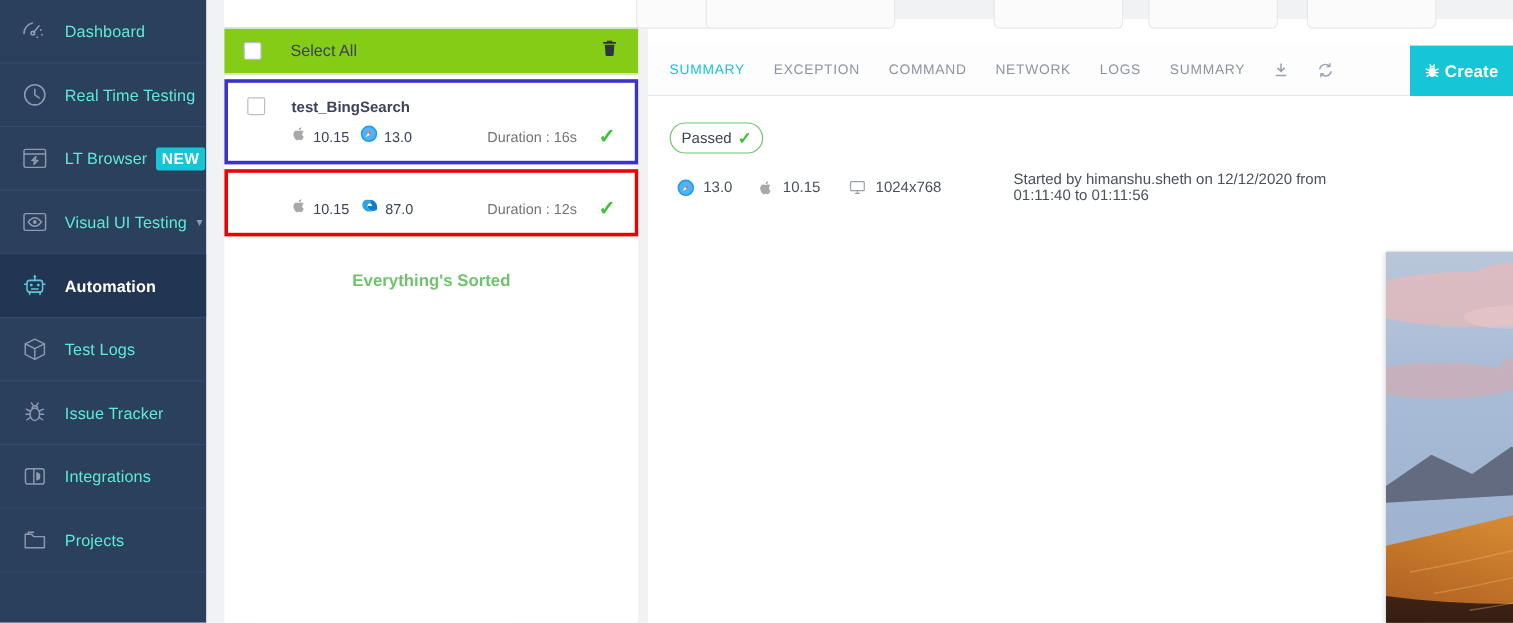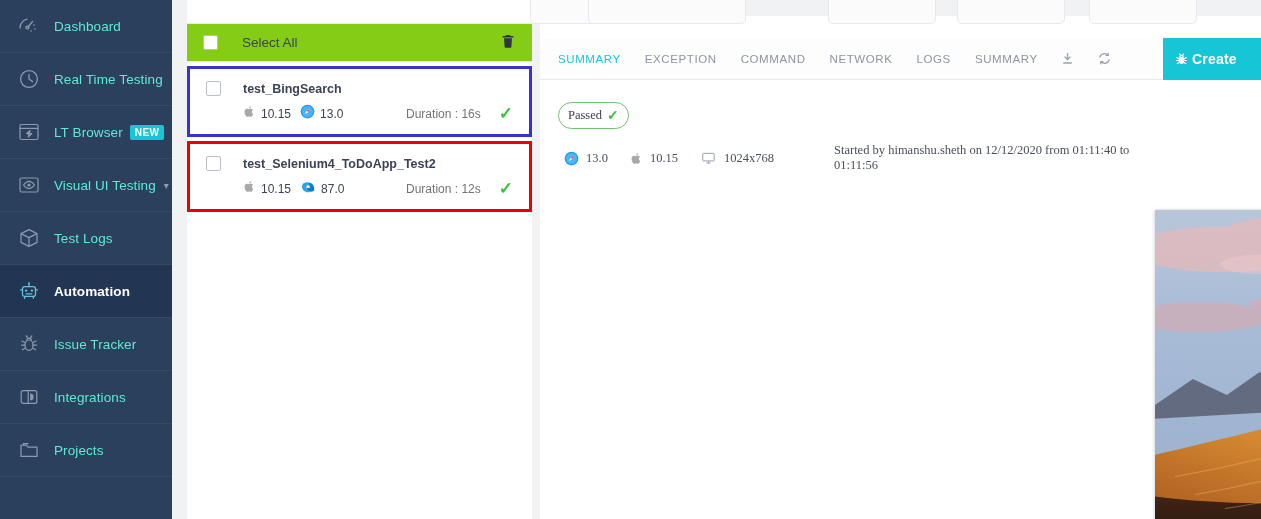--- a/index.html
+++ b/index.html
@@ -28,21 +28,21 @@
     color: #8c9bb0;
   }
   .nav-item.active .nav-icon { color: #5ec5d8; }
   .nav-label {
     margin-left: 10px; font-size: 13.5px; color: #5eead4;
     white-space: nowrap; letter-spacing: .1px;
   }
   .nav-item.active .nav-label { color: #ffffff; font-weight: bold; }
   .badge-new {
     margin-left: 7px; background: #17c6d6; color: #fff;
-    font-size: 10px; font-weight: bold; letter-spacing: .4px;
+    font-size: 13px; font-weight: bold; letter-spacing: .4px;
     padding: 2px 5px 2px 5px; border-radius: 2px;
   }
   .chev { margin-left: 8px; color: #8c9bb0; font-size: 10px; }
   .nav-blank { height: 53px; border-bottom: 1px solid #35496a; }
 
   
   .list-panel {
     position: absolute; left: 187px; top: 0; width: 345px; height: 519px;
     background: #ffffff;
   }
@@ -96,27 +96,27 @@
     display: flex; align-items: center;
   }
   .tab {
     font-size: 11.5px; letter-spacing: .6px; color: #8d93a1;
     padding: 0 0 0 0; margin-left: 24px; cursor: pointer; white-space: nowrap;
   }
   .tab:first-child { margin-left: 18px; }
   .tab.active { color: #17c6d6; font-weight: normal; }
   .tabbar-icon { margin-left: 22px; color: #9aa0ad; cursor: pointer; display:flex; align-items:center; }
   .create-btn {
-    position: absolute; right: 0; top: 22px; height: 42px; width: 98px;
+    position: absolute; right: 0; top: 22px; height: 42px; width: 86px;
     background: #17c6d6; color: #fff; display: flex; align-items: center;
     justify-content: flex-start; padding-left: 10px; cursor: pointer;
     font-size: 14px; font-weight: bold; letter-spacing: .2px; margin-left: 48px;
   }
 
-  .summary-body { position: absolute; left: 0; top: 64px; width: 615px; font-family: Liberation Serif, serif; }
+  .summary-body { position: absolute; left: 0; top: 64px; width: 615px; }
   .sum-row1 { display: flex; align-items: center; padding: 22px 0 0 18px; }
   .passed-pill {
     border: 1.5px solid #6fc46c; border-radius: 16px; padding: 4px 9px;
     display: flex; align-items: center; font-size: 12.5px; color: #3c4257;
   }
   .passed-pill .pk { color: #3cc13b; font-size: 14px; margin-left: 5px; font-weight: bold; }
   .sum-title { margin-left: 18px; font-size: 16px; color: #4a4f5c; }
   .sum-title .sid { color: #17c6d6; }
 
   .sum-row2 { display: flex; align-items: center; padding: 14px 0 0 24px; font-size: 12.5px; color: #4a4f5c; }
@@ -187,50 +187,50 @@
     <div class="nav-item">
       <span class="nav-icon">
         <svg width="24" height="24" viewBox="0 0 24 24" fill="none" stroke="currentColor" stroke-width="1.2">
           <rect x="3" y="5" width="18" height="14" rx="1.5"></rect>
           <path d="M6.5 12c2-2.6 3.6-3.6 5.5-3.6S15.5 9.4 17.5 12c-2 2.6-3.6 3.6-5.5 3.6S8.5 14.6 6.5 12z"></path>
           <circle cx="12" cy="12" r="1.6" fill="currentColor" stroke="none"></circle>
         </svg>
       </span>
       <span class="nav-label">Visual UI Testing</span>
       <span class="chev">▾</span>
-    </div>
-
-    <div class="nav-item">
-      <span class="nav-icon">
-        <svg width="24" height="24" viewBox="0 0 24 24" fill="none" stroke="currentColor" stroke-width="1.2">
-          <path d="M12 3.6 20 7.6v8.8L12 20.4 4 16.4V7.6z" stroke-linejoin="round"></path>
-          <path d="M4 7.6 12 11.6l8-4M12 11.6v8.8" stroke-linejoin="round"></path>
-        </svg>
-      </span>
-      <span class="nav-label">Test Logs</span>
     </div>
 
     <div class="nav-item active">
       <span class="nav-icon">
         <svg width="26" height="26" viewBox="0 0 24 24" fill="none" stroke="currentColor" stroke-width="1.2">
           <rect x="6" y="8" width="12" height="9" rx="2"></rect>
           <circle cx="9.3" cy="11.6" r="1.1" fill="currentColor" stroke="none"></circle>
           <circle cx="14.7" cy="11.6" r="1.1" fill="currentColor" stroke="none"></circle>
           <path d="M9.5 14.6h5" stroke-linecap="round"></path>
           <path d="M12 8V5.6" stroke-linecap="round"></path>
           <circle cx="12" cy="4.8" r=".9" fill="currentColor" stroke="none"></circle>
           <path d="M6 11H4.2M18 11h1.8M8 17v1.8M16 17v1.8" stroke-linecap="round"></path>
         </svg>
       </span>
       <span class="nav-label">Automation</span>
     </div>
 
     <div class="nav-item">
       <span class="nav-icon">
         <svg width="24" height="24" viewBox="0 0 24 24" fill="none" stroke="currentColor" stroke-width="1.2">
+          <path d="M12 3.6 20 7.6v8.8L12 20.4 4 16.4V7.6z" stroke-linejoin="round"></path>
+          <path d="M4 7.6 12 11.6l8-4M12 11.6v8.8" stroke-linejoin="round"></path>
+        </svg>
+      </span>
+      <span class="nav-label">Test Logs</span>
+    </div>
+
+    <div class="nav-item">
+      <span class="nav-icon">
+        <svg width="24" height="24" viewBox="0 0 24 24" fill="none" stroke="currentColor" stroke-width="1.2">
           <ellipse cx="12" cy="13.2" rx="4" ry="5.2"></ellipse>
           <path d="M9.6 8.6a2.4 2.4 0 0 1 4.8 0"></path>
           <path d="M8 10.5 4.8 9M8 13.2H4.6M8.3 16 5.4 17.8M16 10.5 19.2 9M16 13.2h3.4M15.7 16l2.9 1.8M10.4 5.6 9.2 3.8M13.6 5.6l1.2-1.8" stroke-linecap="round"></path>
         </svg>
       </span>
       <span class="nav-label">Issue Tracker</span>
     </div>
 
     <div class="nav-item">
       <span class="nav-icon">
@@ -291,43 +291,40 @@
             <path d="M16.5 7.5 13.1 13.1 10.9 10.9z" fill="#f04b4b"></path>
           </svg>
         </span>
         <span class="meta-txt">13.0</span>
         <span class="duration">Duration : 16s</span>
         <span class="tick">✓</span>
       </div>
     </div>
 
     <div class="test-card hl-red">
-      <div class="test-row1">
-        <span class="cbox"></span>
-        <span class="test-name">test_Selenium4_ToDoApp_Test2</span>
-      </div>
       <div class="test-row2">
         <span>
           <svg width="13" height="15" viewBox="0 0 24 24" fill="#a8a8aa">
             <path d="M16.4 12.6c0-2.5 2-3.6 2.1-3.7-1.2-1.7-3-1.9-3.6-2-1.5-.2-3 .9-3.8.9s-2-.9-3.3-.9c-1.7 0-3.3 1-4.1 2.5C1.9 12.6 3.2 17 5 19.4c.8 1.2 1.8 2.5 3.1 2.4 1.2 0 1.7-.8 3.2-.8s1.9.8 3.2.8 2.2-1.2 3-2.4c.9-1.4 1.3-2.7 1.3-2.8-.1 0-2.4-.9-2.4-4zM14 5.3c.7-.8 1.1-2 1-3.2-1 0-2.2.7-2.9 1.5-.6.7-1.2 1.9-1 3 1.1.1 2.2-.6 2.9-1.3z"></path>
           </svg>
         </span>
         <span class="meta-txt">10.15</span>
         <span>
           <svg width="16" height="16" viewBox="0 0 24 24">
             <path d="M21.4 14.6c0-5.1-3.7-9.4-9-9.4-4.9 0-8.6 3.5-9.3 7.6 1.3-2.4 3.9-4 6.6-4 3.3 0 5.4 1.9 5.4 4.3H9.3c.2 3.6 3 6 6.7 6 1.9 0 3.7-.5 5.1-1.5.2-1 .3-2 .3-3z" fill="#0f7ec8"></path>
             <path d="M9.3 13.1c0-2.4 2.1-4.3 5.4-4.3-.6-2.2-2.7-3.6-5.5-3.6-3.4 0-6.2 2.4-6.2 6.1 0 4.9 4 8.7 9.1 8.7 1.5 0 2.9-.3 4.1-.8-3.5-.1-6.9-2.5-6.9-6.1z" fill="#2aa5e0"></path>
           </svg>
         </span>
         <span class="meta-txt">87.0</span>
         <span class="duration">Duration : 12s</span>
         <span class="tick">✓</span>
       </div>
     </div>
 
+    <div class="sorted-msg">Everything's Sorted</div>
   </div>
 
   <div class="gutter-mid"></div>
 
   <div class="right-panel">
 
     <div class="partial-boxes">
       <div class="pbox" style="left:-10px; width:108px;"></div>
       <div class="pbox" style="left:48px; width:158px;"></div>
       <div class="pbox" style="left:288px; width:108px;"></div>

